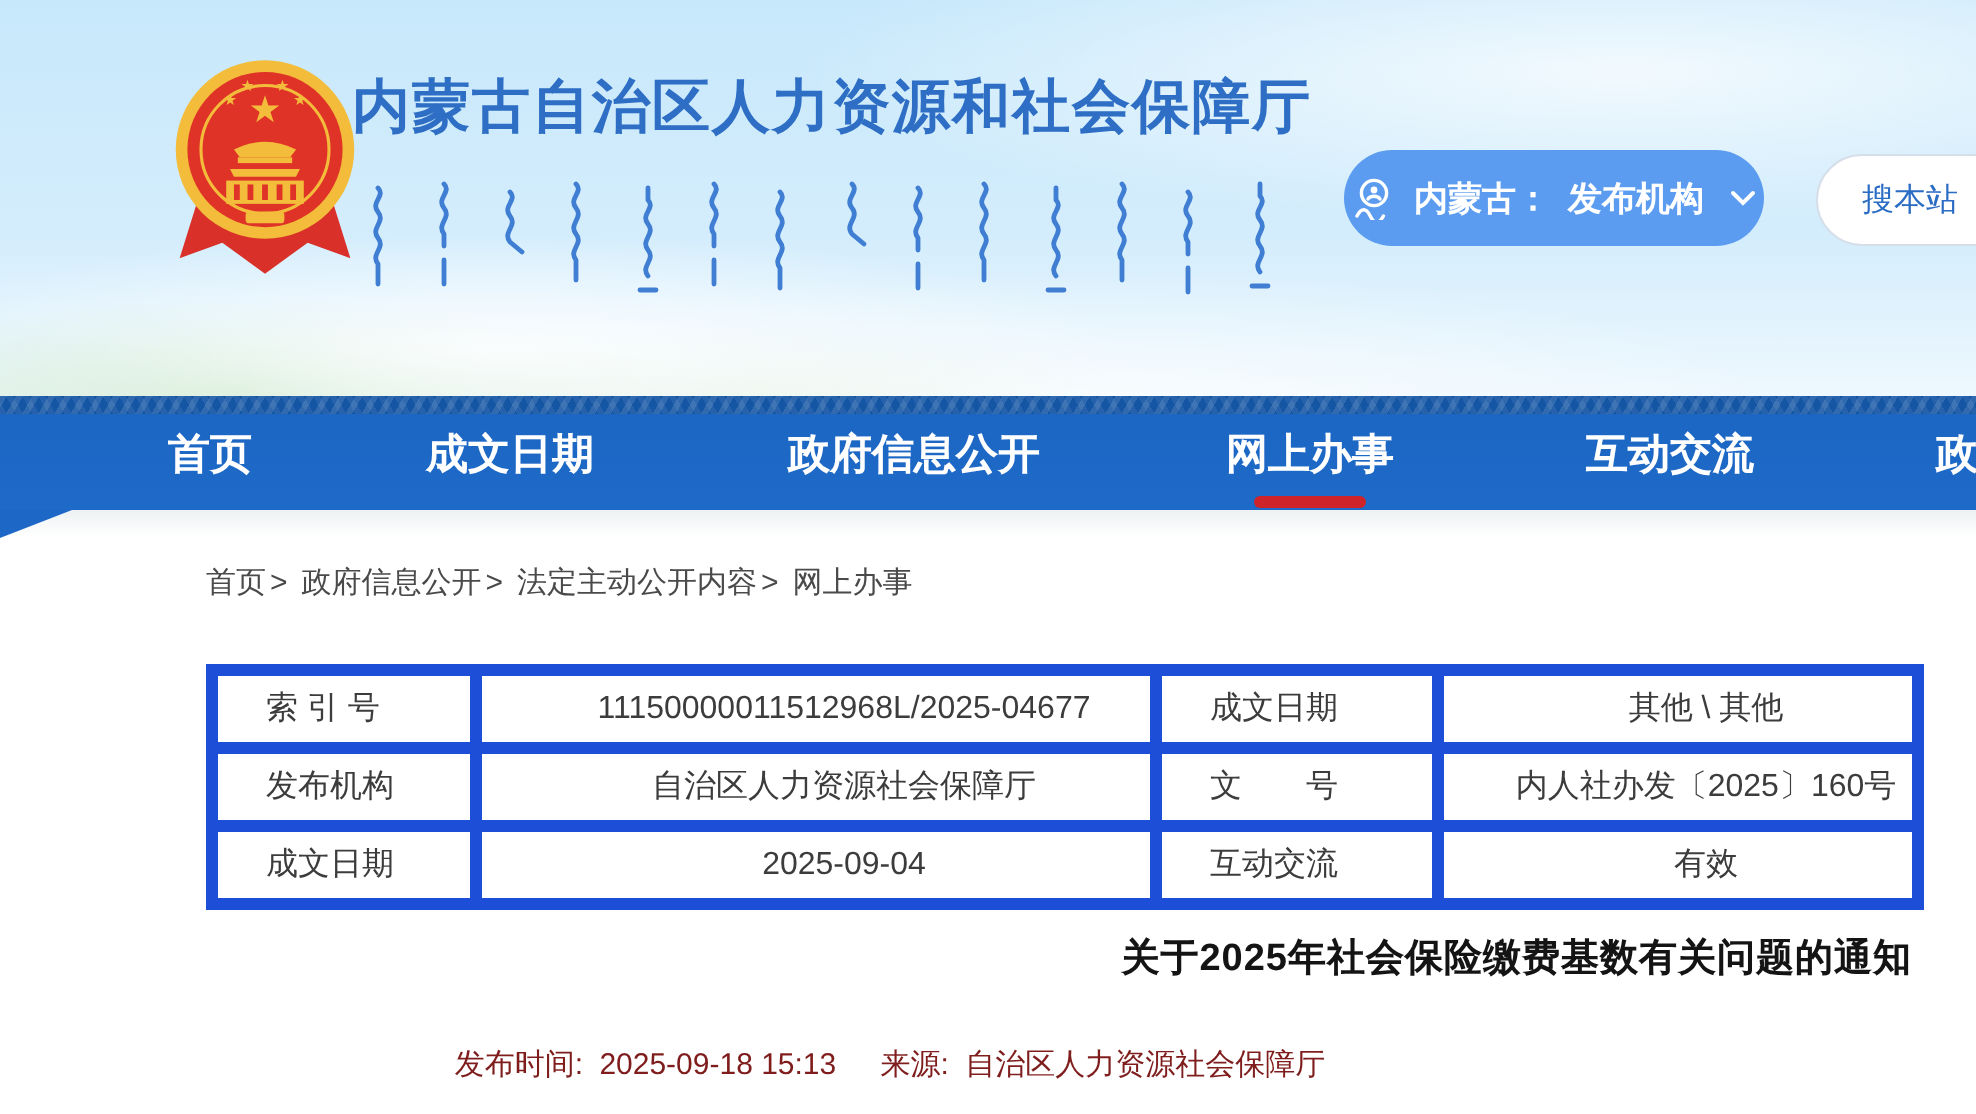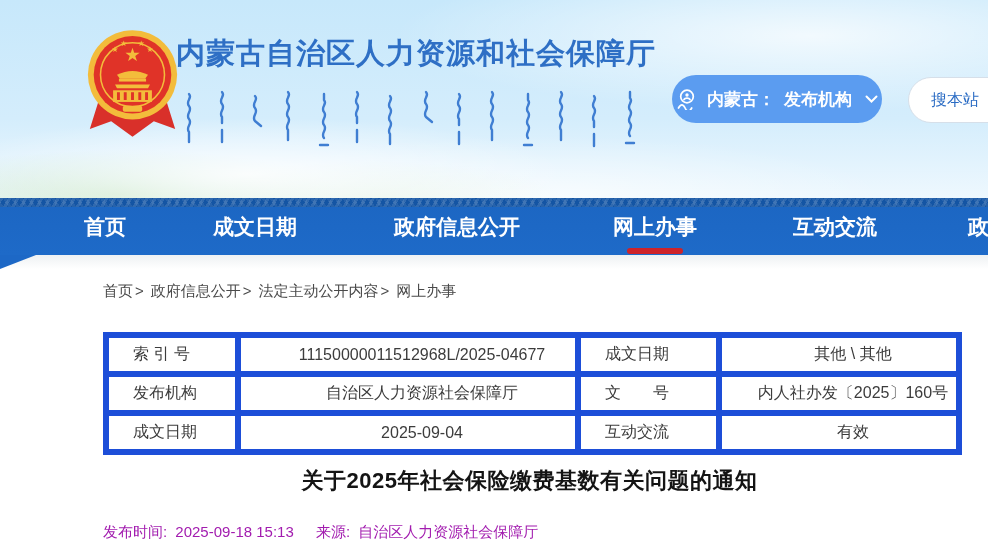--- a/index.html
+++ b/index.html
@@ -73,25 +73,25 @@
 
   .doc-table{
     position:absolute; left:103px; top:332px; width:853px;
     border-collapse:collapse; table-layout:fixed; font-size:16px; color:#3c3c3c;
   }
   .doc-table td{ border:6px solid #1d4ed8; height:39px; vertical-align:middle; background:#fff; }
   .doc-table td.lbl{ padding-left:24px; }
   .doc-table td.val{ padding-left:28px;text-align:center; }
 
   .article-title{
-    position:absolute; left:103px; top:466px; width:853px; text-align:center;
-    font-size:22px; font-weight:700; color:#141414; letter-spacing:.5px;
+    position:absolute; left:103px; top:466px; width:853px; text-align:right;
+    font-size:19px; font-weight:700; color:#141414; letter-spacing:.5px;
   }
   .article-meta{ position:absolute; left:103px; top:523px; width:853px; height:22px; font-size:15px; }
-  .meta-center{ width:calc(100% - 165px); color:#a21caf; }
+  .meta-center{ width:calc(100% - 165px); text-align:center; color:#7f1d1d; }
   .meta-center span{ margin-right:4px; }
   .meta-center .src-label{ margin-left:14px; }
   .font-control{ position:absolute; right:0; top:0; color:#1f1f1f;margin-top:34px; }
   .font-control a{ color:#1f1f1f; text-decoration:none; cursor:pointer; margin-left:10px; }
   .font-control .sfx{ margin-left:8px; }
 </style>
 </head>
 <body>
 
 <div class="page">

